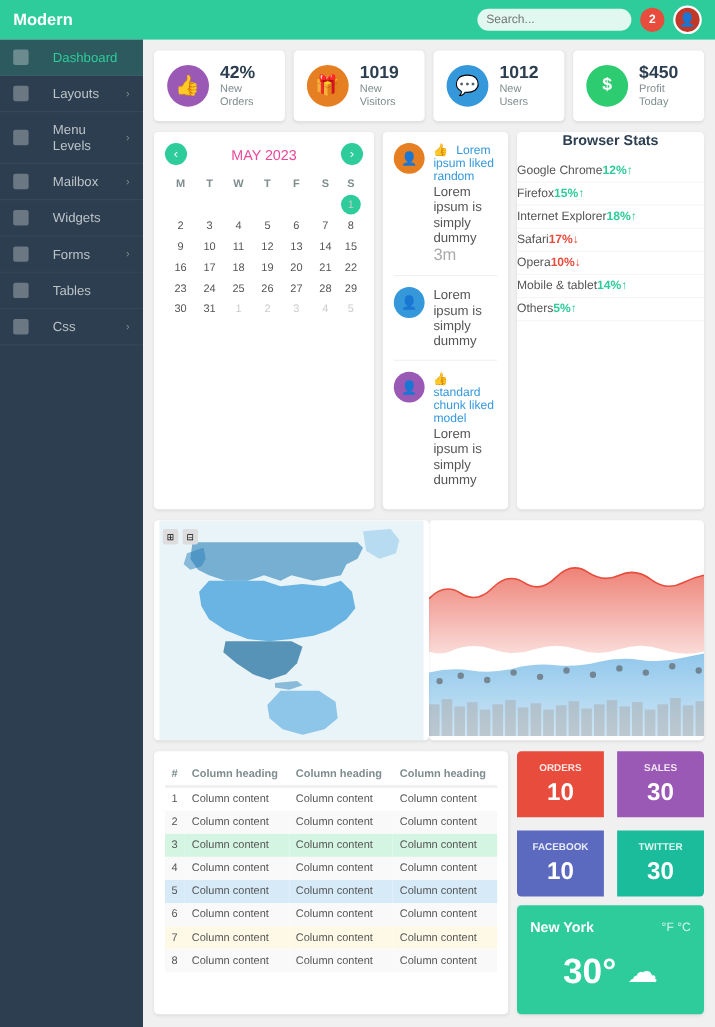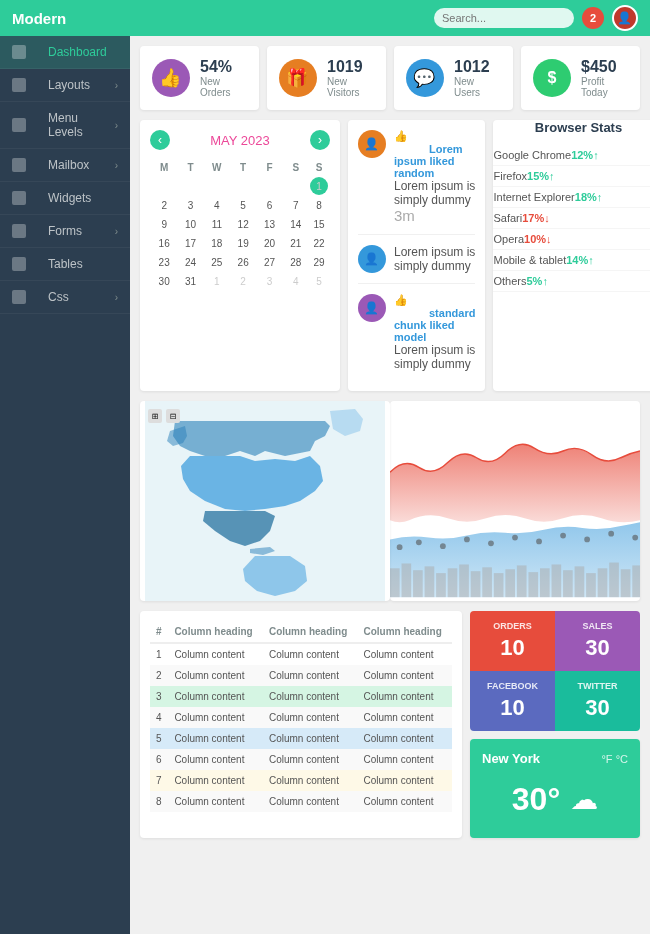--- a/index.html
+++ b/index.html
@@ -50,21 +50,21 @@
     .cal-grid td { text-align: center; font-size: 10px; padding: 3px 2px; color: #555; cursor: pointer; }
     .cal-grid td.today { background: #2ecc9a; color: #fff; border-radius: 50%; width: 18px; height: 18px; }
     .cal-grid td.other-month { color: #ccc; }
 
     
     .activity-card { background: #fff; border-radius: 4px; padding: 10px; box-shadow: 0 1px 3px rgba(0,0,0,0.08); flex: 1; }
     .activity-item { display: flex; gap: 8px; margin-bottom: 10px; padding-bottom: 10px; border-bottom: 1px solid #f0f0f0; }
     .activity-item:last-child { border-bottom: none; margin-bottom: 0; }
     .activity-avatar { width: 28px; height: 28px; border-radius: 50%; flex-shrink: 0; display: flex; align-items: center; justify-content: center; color: #fff; font-size: 12px; }
     .activity-text { font-size: 11px; }
-    .activity-name { color: #3498db; font-weight: bold; margin-left: 35px; }
+    .activity-name { color: #3498db; font-weight: normal; }
     .activity-desc { color: #555; }
     .activity-time { color: #aaa; font-size: 15px; }
     .activity-icon { color: #3498db; margin-right: 4px; }
 
     
     .browser-stats-card { background: #fff; border-radius: 4px; box-shadow: 0 1px 3px rgba(0,0,0,0.08); width: 170px; flex-shrink: 0; }
     .browser-stats-title { font-weight: bold; font-size: 13px; color: #2c3e50; margin-bottom: 10px; text-align: center; }
     .browser-row { display: flex; justify-content: flex-start; align-items: center; padding: 4px 0; border-bottom: 1px solid #f5f5f5; font-size: 11px; color: #555; }
     .browser-pct { color: #2ecc9a; font-weight: bold; }
     .browser-pct.down { color: #e74c3c; }
@@ -87,21 +87,21 @@
     .data-table td { padding: 5px 6px; color: #555; }
     .data-table tr:nth-child(even) td { background: #f9f9f9; }
     .data-table tr.highlight-green td { background: #d5f5e3; }
     .data-table tr.highlight-blue td { background: #d6eaf8; }
     .data-table tr.highlight-yellow td { background: #fef9e7; }
 
     
     .right-panel { width: 170px; flex-shrink: 0; display: flex; flex-direction: column; gap: 8px; }
 
     
-    .stats-boxes { display: grid; grid-template-columns: 1fr 1fr; gap: 0; }
+    .stats-boxes { display: grid; grid-template-columns: 1fr 1fr; gap: 12px; }
     .stats-box { padding: 10px 8px; display: flex; flex-direction: column; align-items: center; }
     .stats-box-label { font-size: 9px; color: rgba(255,255,255,0.85); font-weight: bold; margin-bottom: 4px; }
     .stats-box-value { font-size: 22px; font-weight: bold; color: #fff; }
     .box-red { background: #e74c3c; border-radius: 4px 0 0 0; }
     .box-purple { background: #9b59b6; border-radius: 0 4px 0 0; }
     .box-indigo { background: #5b6abf; border-radius: 0 0 0 4px; }
     .box-teal { background: #1abc9c; border-radius: 0 0 4px 0; }
 
     
     .weather-card { background: #2ecc9a; border-radius: 4px; padding: 12px; box-shadow: 0 1px 3px rgba(0,0,0,0.08); }
@@ -186,21 +186,21 @@
       <span class="sidebar-arrow">›</span>
     </div>
   </div>
 
   <div class="content">
 
     <div class="stats-row">
       <div class="stat-card">
         <div class="stat-icon stat-icon-purple">👍</div>
         <div>
-          <div class="stat-value">54%</div>
+          <div class="stat-value">42%</div>
           <div class="stat-label">New Orders</div>
         </div>
       </div>
       <div class="stat-card">
         <div class="stat-icon stat-icon-orange">🎁</div>
         <div>
           <div class="stat-value">1019</div>
           <div class="stat-label">New Visitors</div>
         </div>
       </div>

